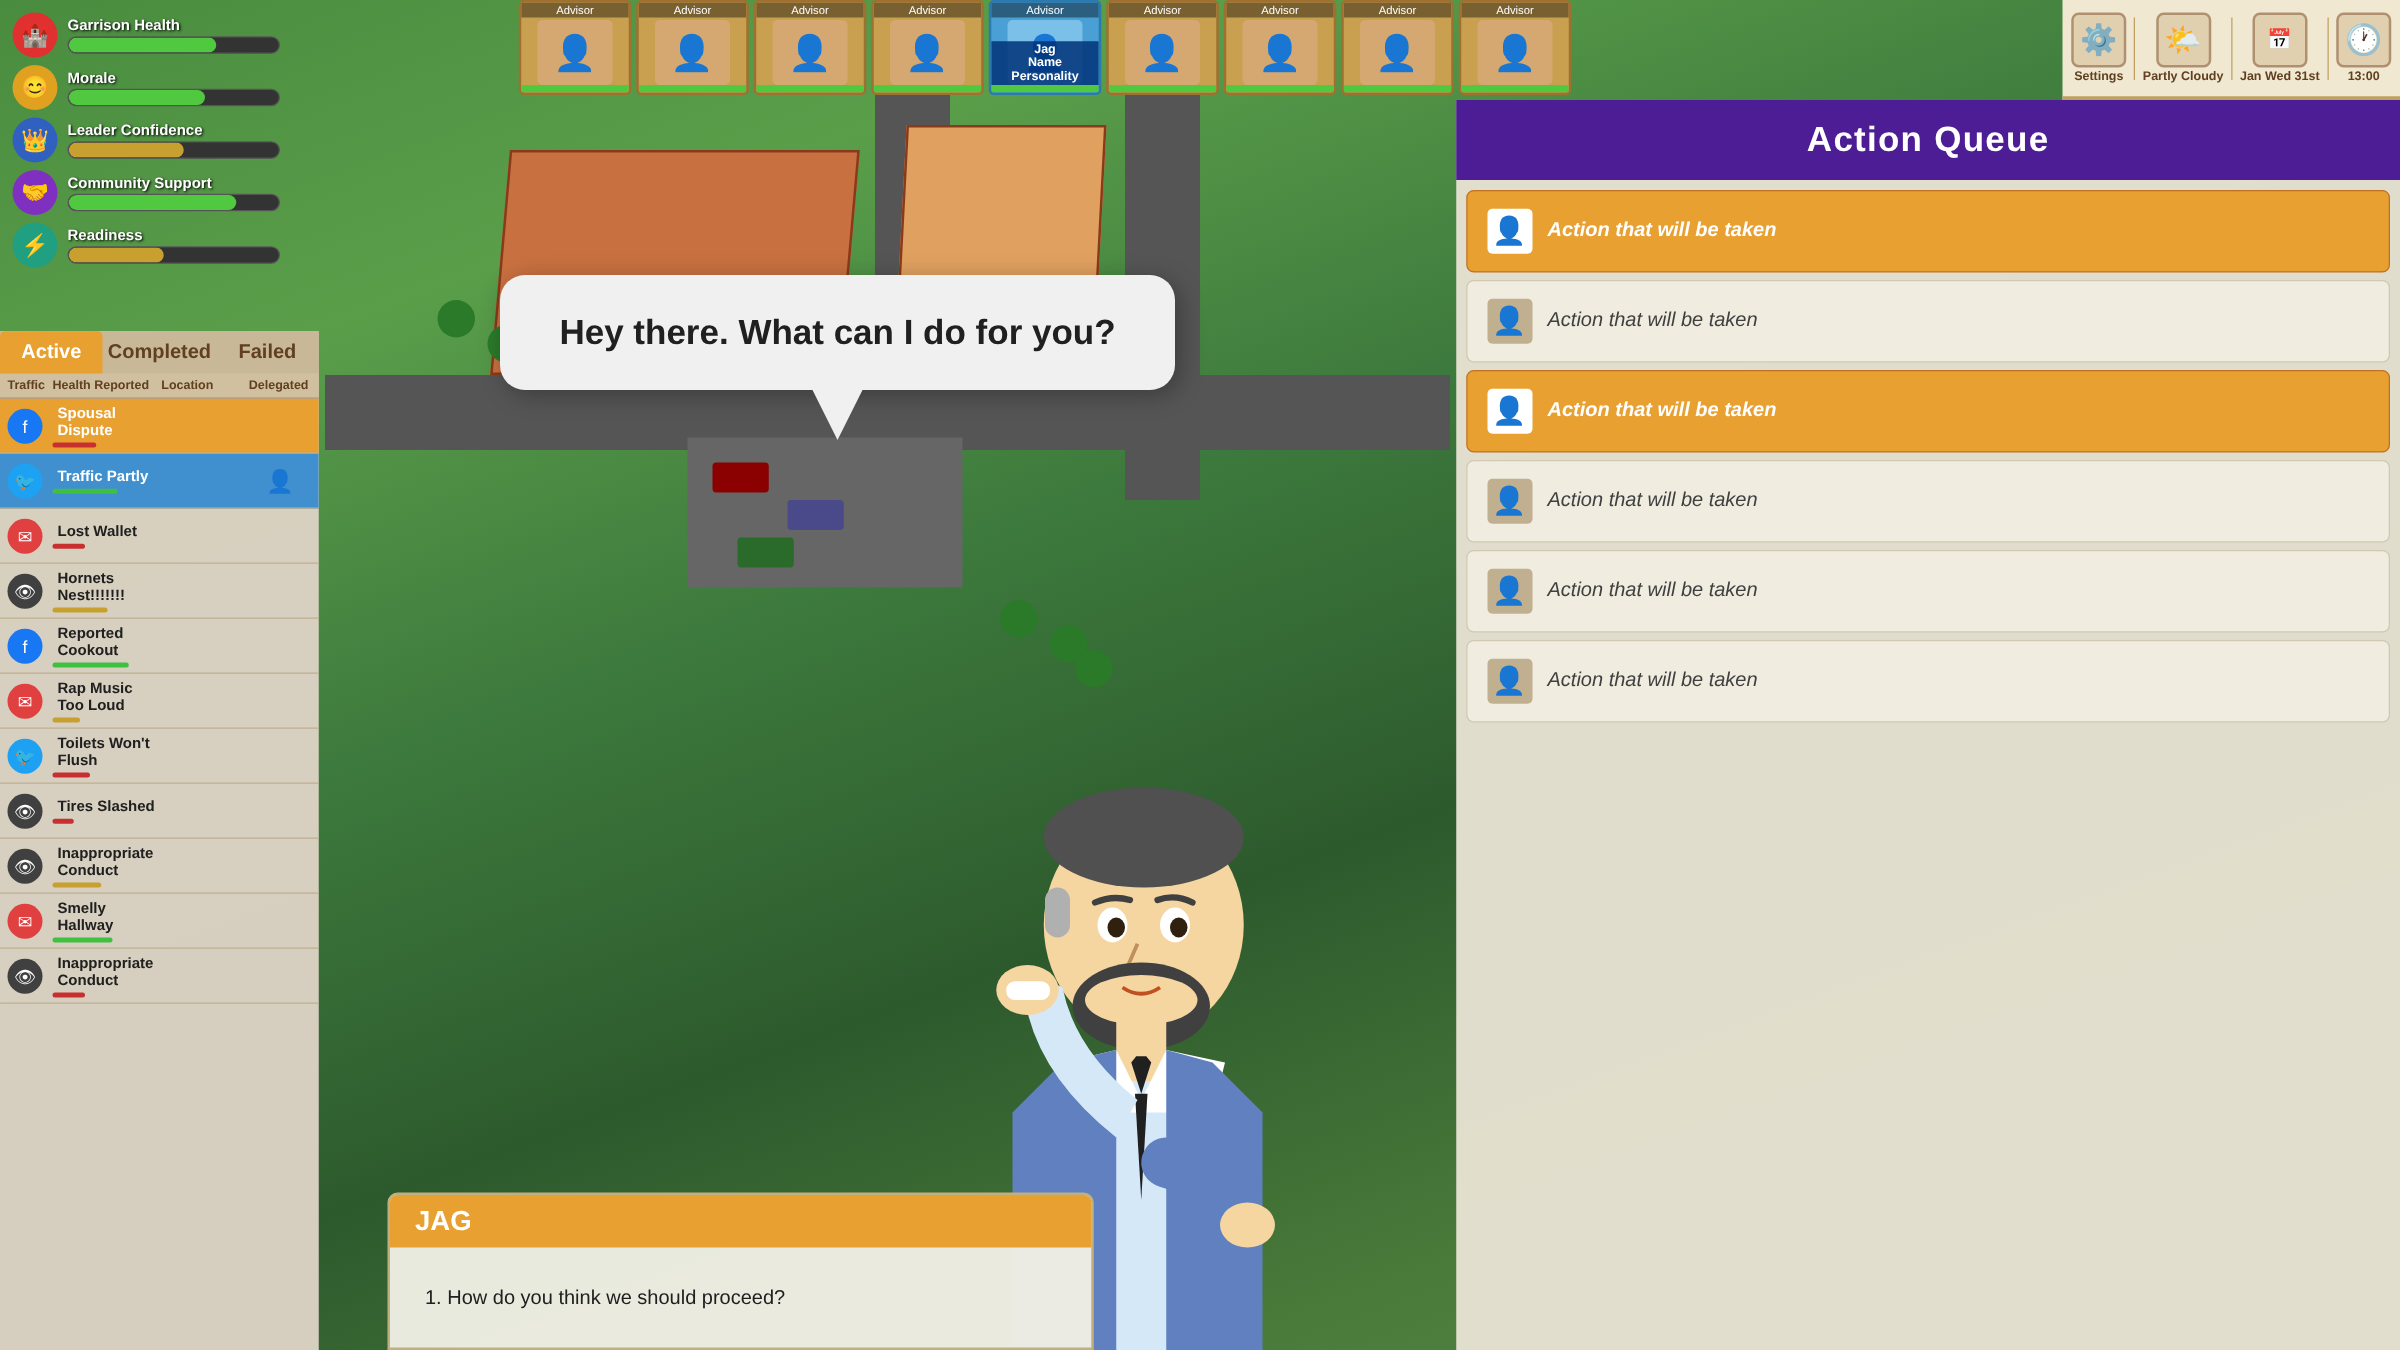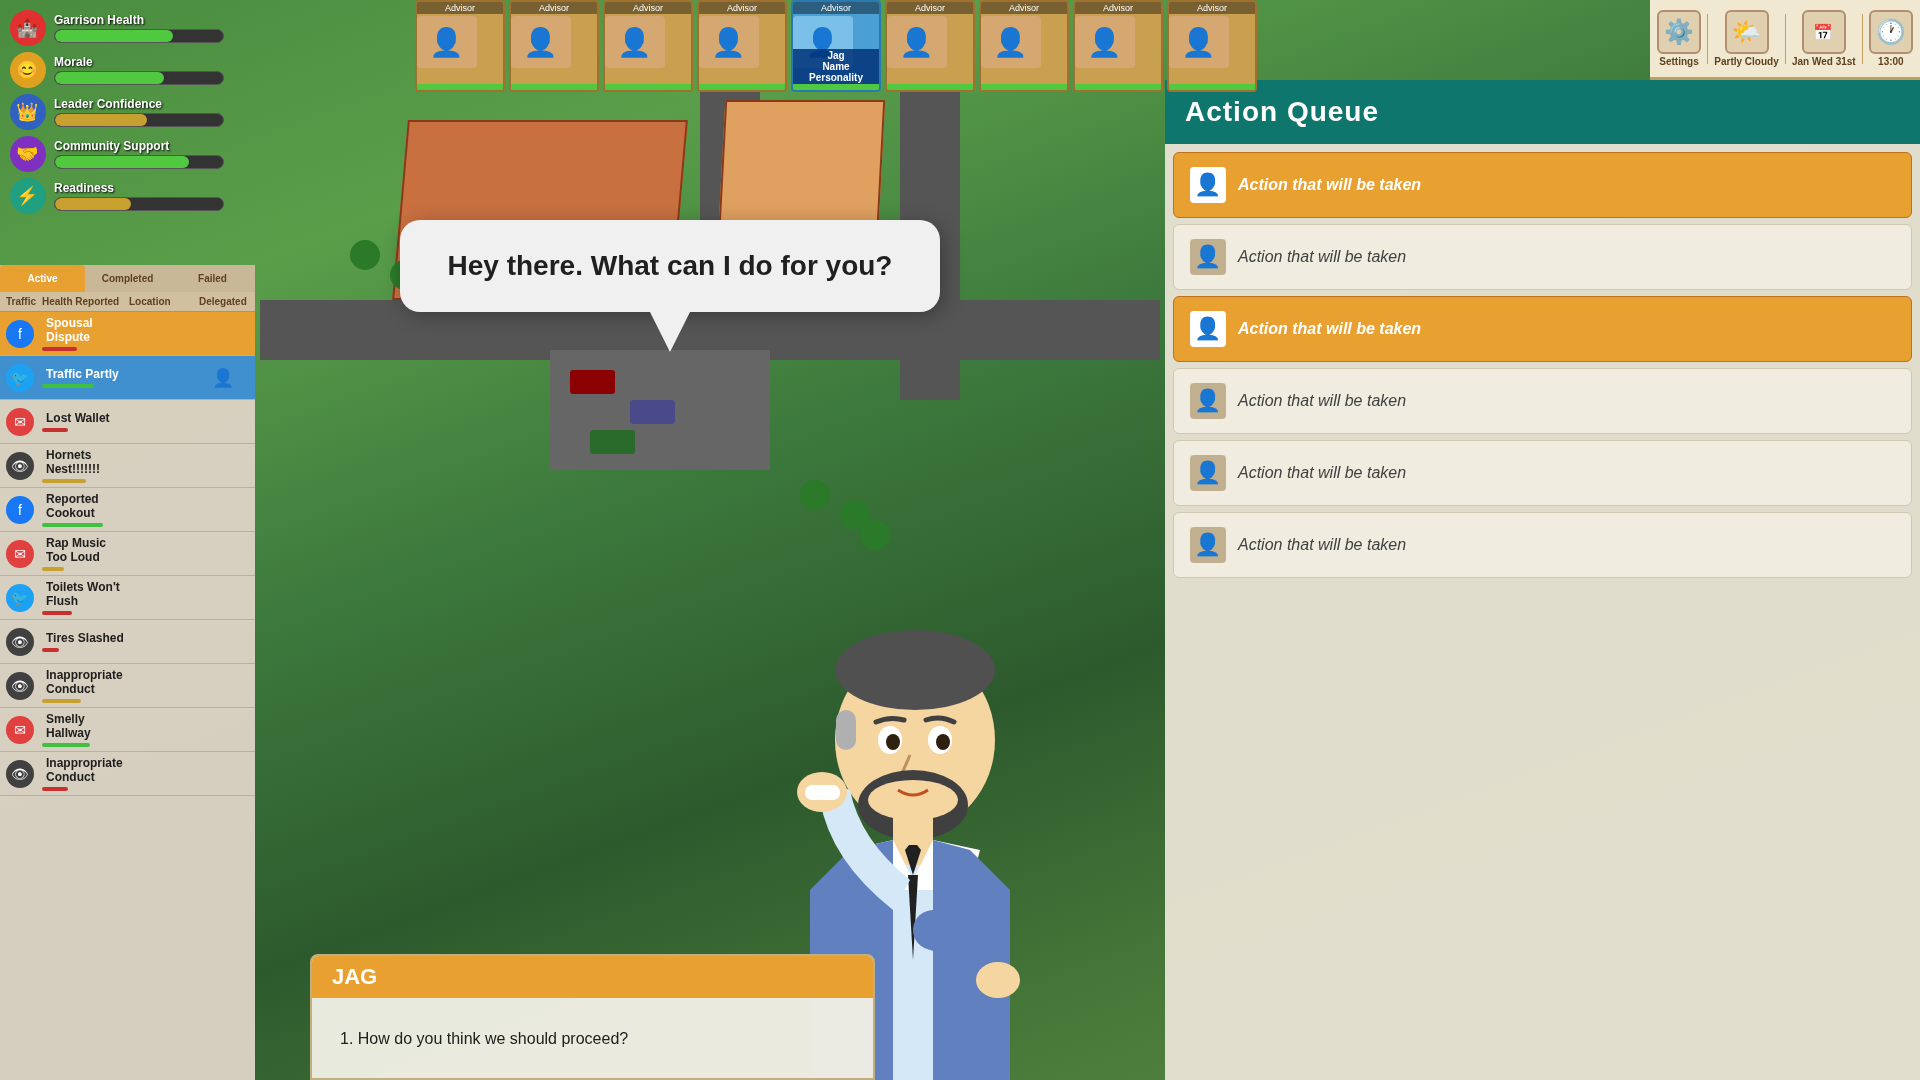--- a/index.html
+++ b/index.html
@@ -46,26 +46,27 @@
       position: absolute;
       top: 0;
       left: 415px;
       display: flex;
       gap: 4px;
       z-index: 101;
     }
 
     .advisor-card {
       width: 90px;
-      height: 92px;
+      height: 76px;
       background: #c8a050;
       border: 2px solid #a07030;
       border-radius: 4px;
       display: flex;
       flex-direction: column;
+      align-items: center;
       cursor: pointer;
       position: relative;
       overflow: hidden;
     }
     .advisor-card.selected {
       background: #4a9fd4;
       border-color: #2a7ab0;
     }
     .advisor-label {
       font-size: 9px;
@@ -226,21 +227,21 @@
     }
 
     #issues-tabs {
       display: flex;
       background: #c8b898;
     }
     .issues-tab {
       flex: 1;
       padding: 8px 4px;
       text-align: center;
-      font-size: 10px;
+      font-size: 16px;
       font-weight: bold;
       cursor: pointer;
       color: #604020;
     }
     .issues-tab.active {
       background: #e8a030;
       color: #fff;
       border-radius: 4px 4px 0 0;
     }
 
@@ -399,23 +400,23 @@
       right: 0;
       width: 755px;
       bottom: 0;
       background: rgba(230, 225, 210, 0.97);
       z-index: 100;
       display: flex;
       flex-direction: column;
     }
 
     #action-queue-header {
-      background: #0f766e;
+      background: #4c1d95;
       padding: 16px 20px;
-      text-align: left;
+      text-align: center;
       font-size: 28px;
       font-weight: bold;
       color: #fff;
       letter-spacing: 1px;
     }
 
     #action-items {
       flex: 1;
       overflow-y: auto;
       padding: 8px;

